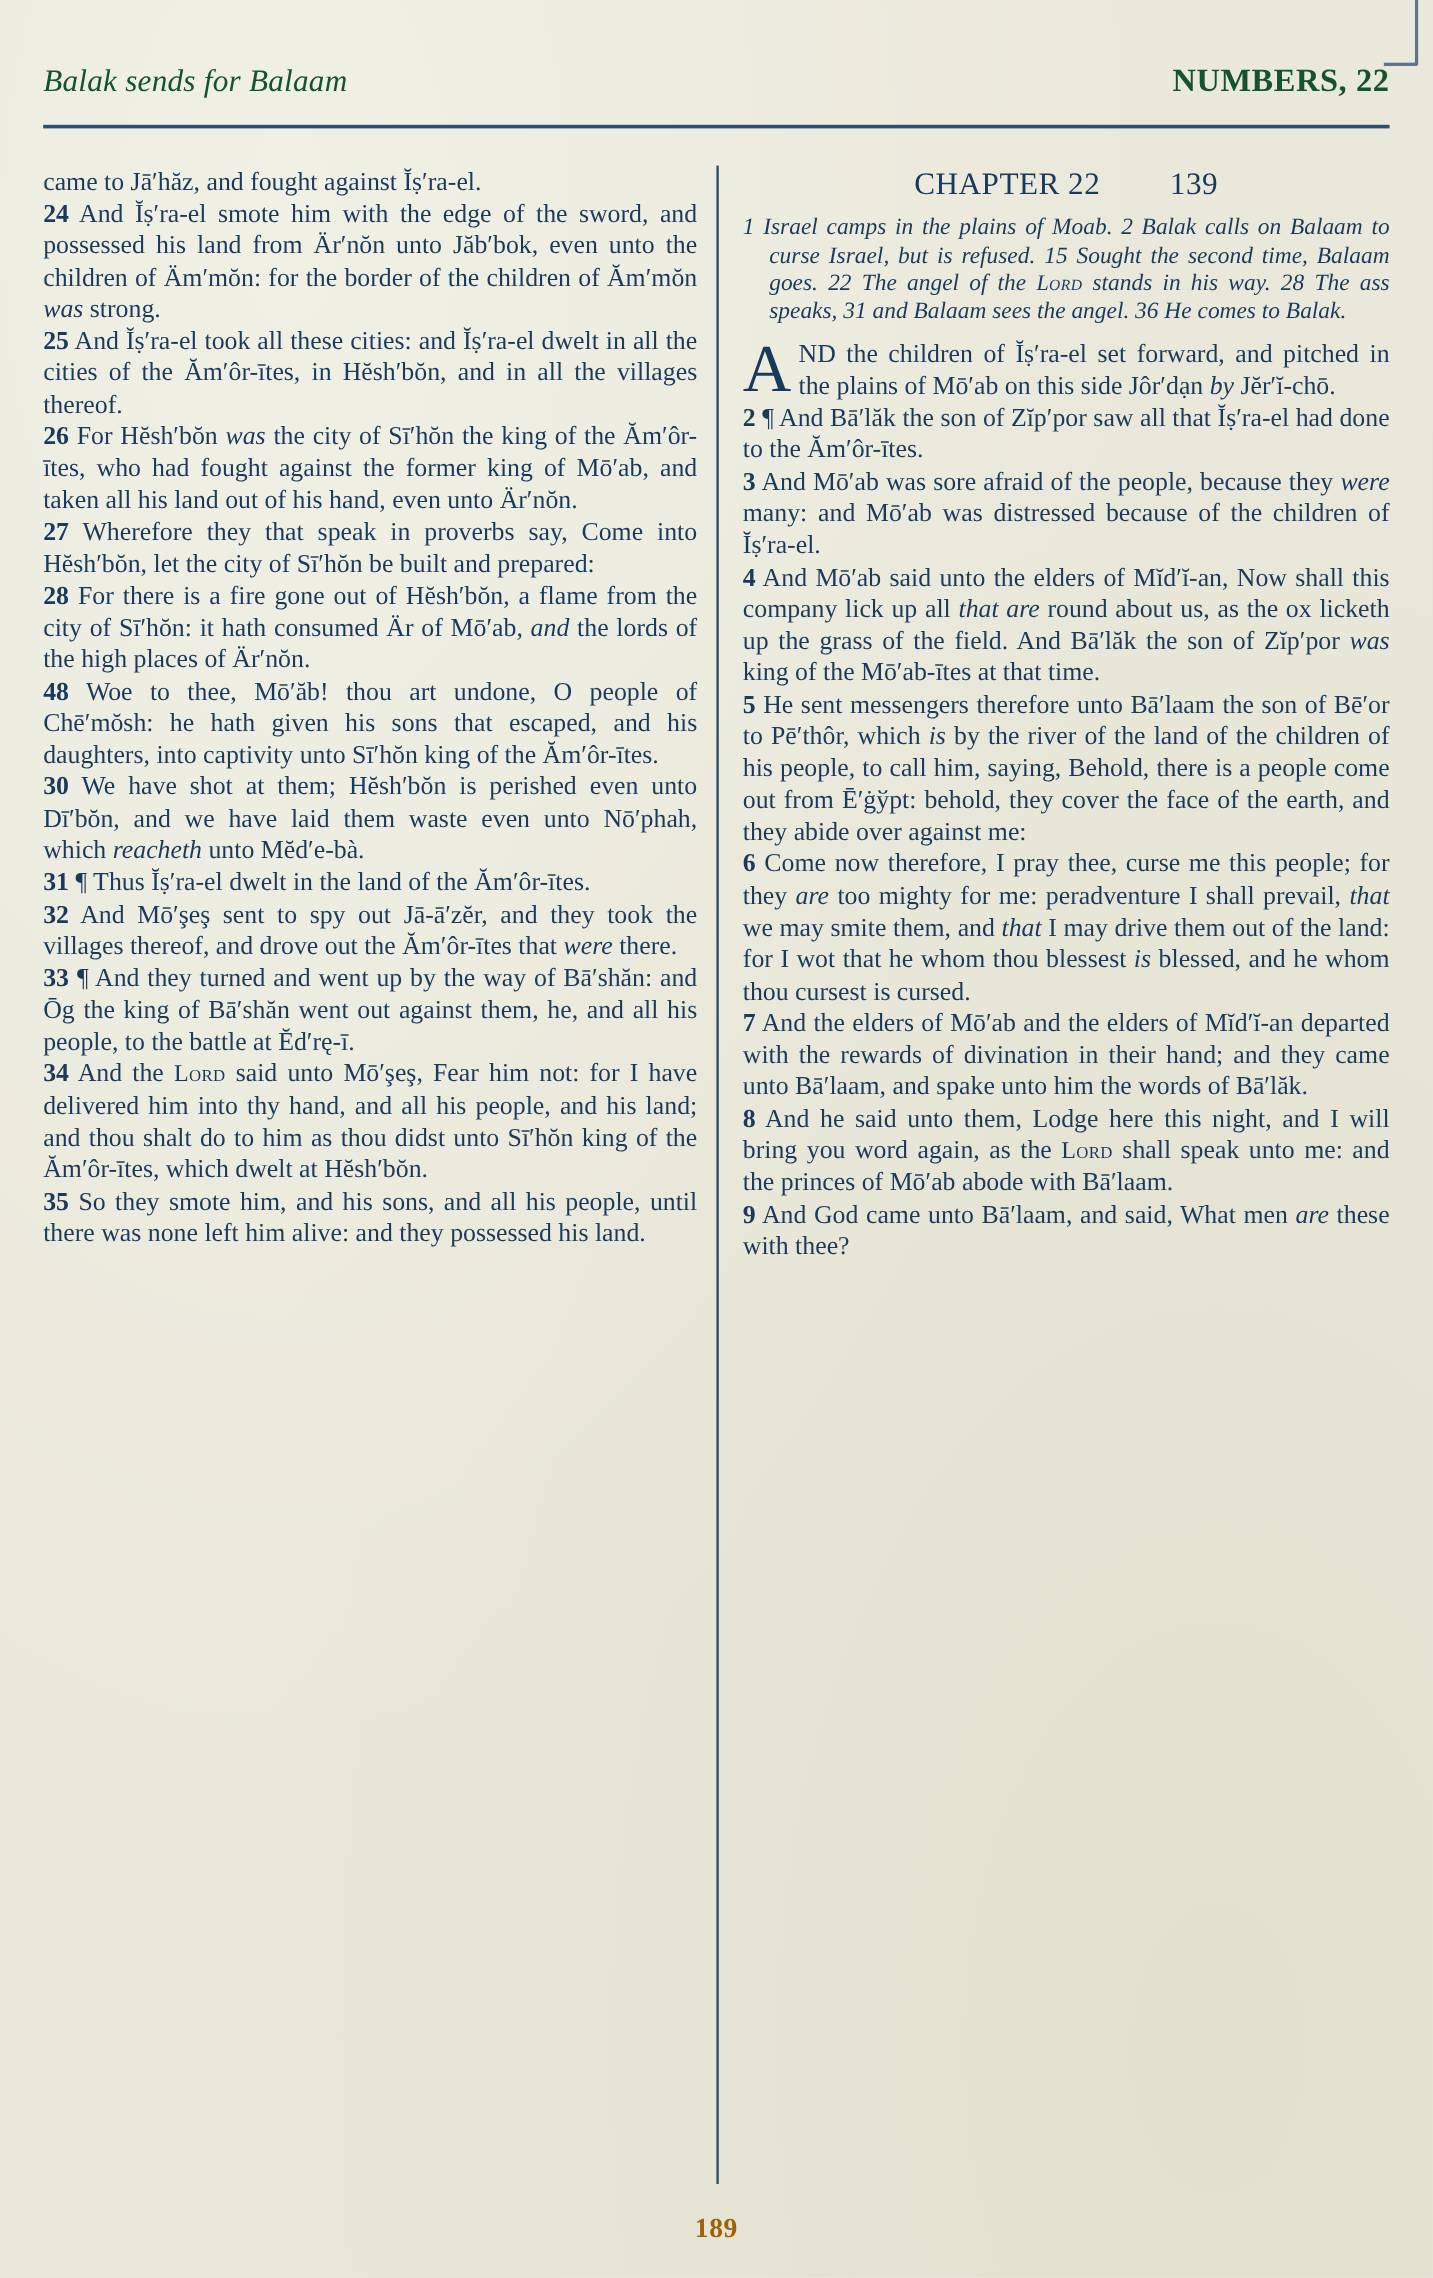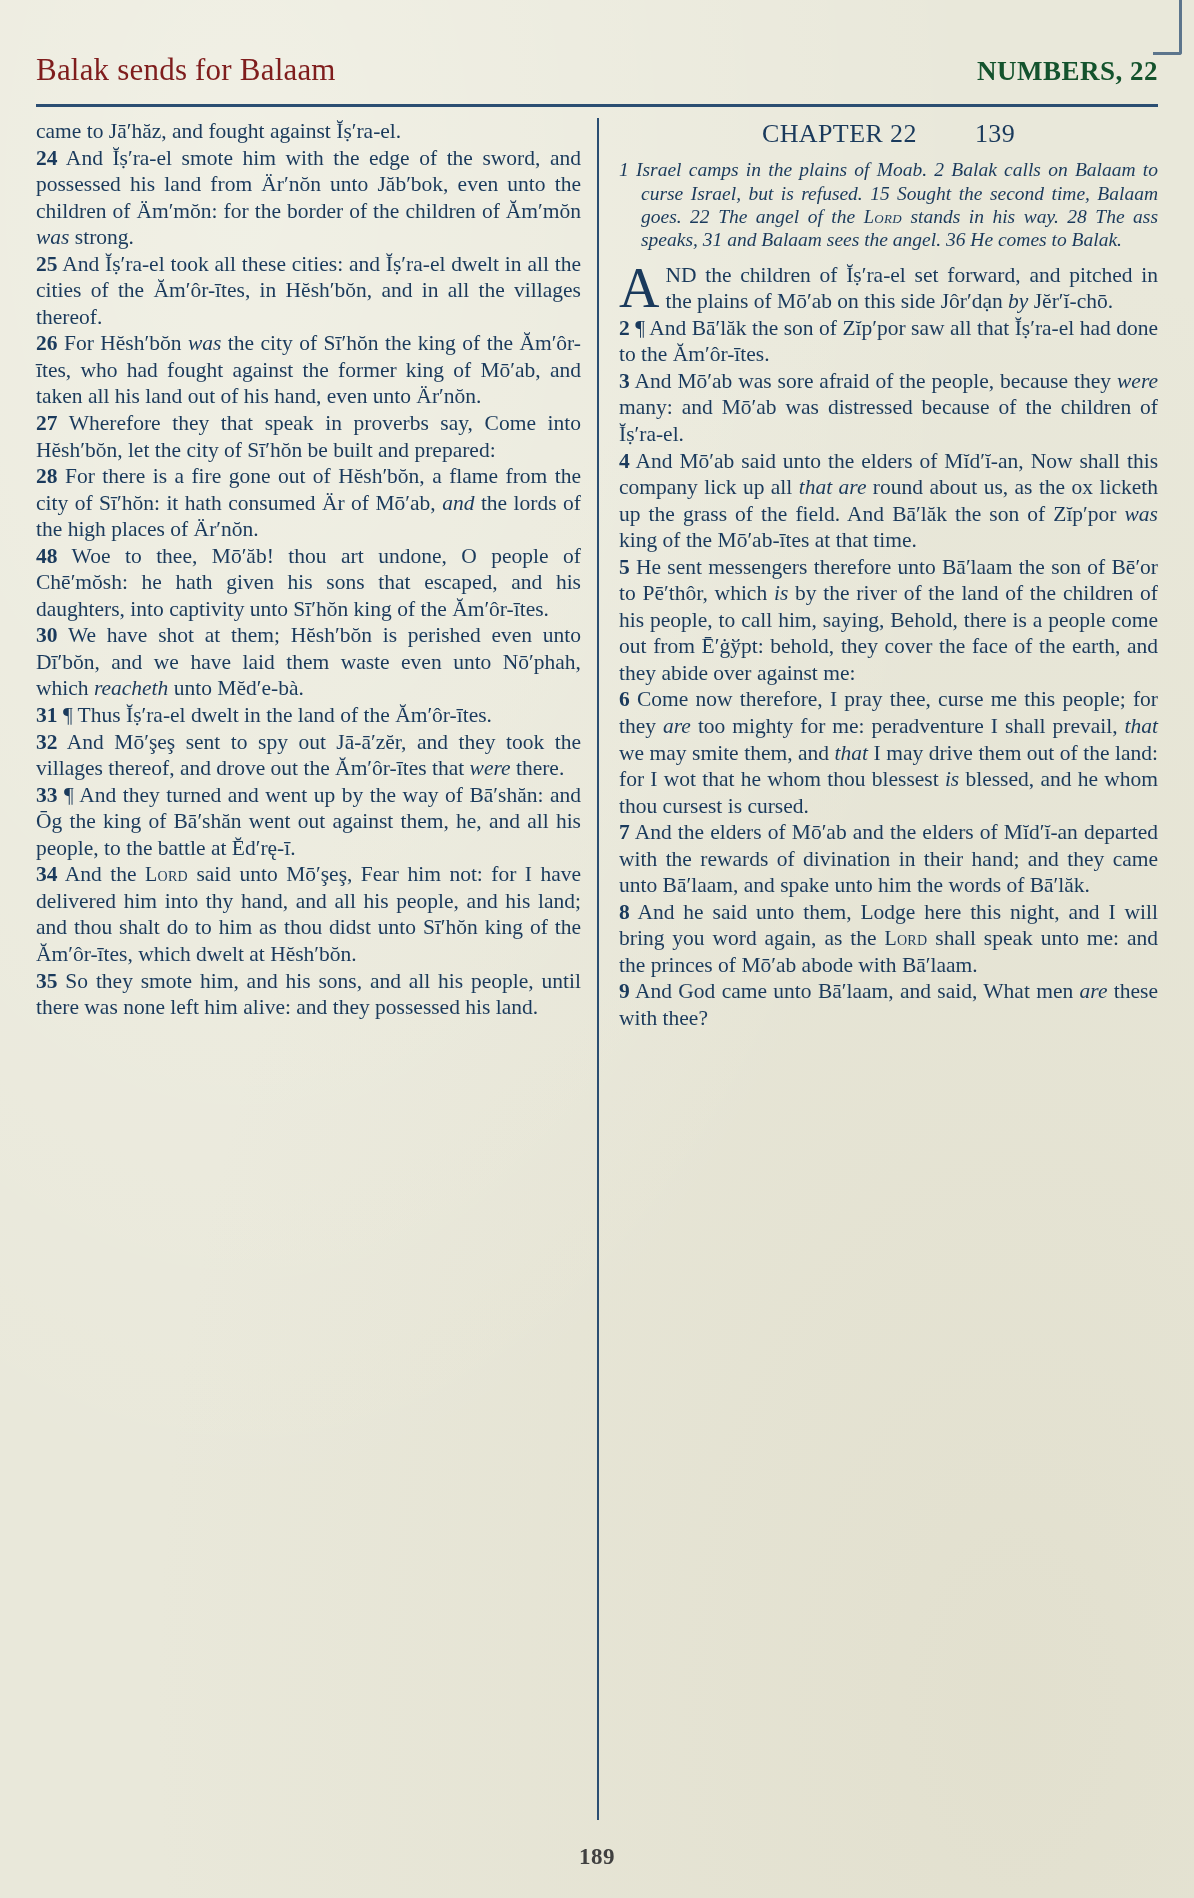--- a/index.html
+++ b/index.html
@@ -45,23 +45,24 @@
     position: absolute;
     top: 52px;
     left: 36px;
     right: 36px;
     height: 44px;
     display: flex;
     align-items: baseline;
     justify-content: space-between;
   }
   .running-title {
-    font-size: 31px;
+    font-style: italic;
+    font-size: 26px;
     letter-spacing: 0.2px;
-    color: #7f1d1d;
+    color: #14532d;
   }
   .running-ref {
     font-size: 27px;
     font-weight: bold;
     letter-spacing: 0.5px;
     color: #14532d;
   }
   .rule {
     position: absolute;
     left: 36px;
@@ -80,20 +81,21 @@
   }
   .col {
     width: 50%;
     box-sizing: border-box;
     font-size: 21.5px;
     line-height: 1.235;
     text-align: justify;
     text-justify: inter-word;
     -webkit-hyphens: manual;
     hyphens: manual;
+    margin-top: 20px;
   }
   .col.left {
     padding-right: 16px;
   }
   .col.right {
     padding-left: 20px;
     border-left: 2px solid #2b4e72;
   }
   .vnum {
     font-size: 21.5px;
@@ -156,21 +158,21 @@
   }
   .footer {
     position: absolute;
     bottom: 28px;
     left: 0;
     right: 0;
     text-align: center;
     font-size: 23px;
     font-weight: bold;
     letter-spacing: 0.5px;
-    color: #404040;
+    color: #a16207;
   }
 </style>
 </head>
 <body>
 
 <div class="page">
   <div class="paper-tint"></div>
   <div class="corner-mark"></div>
 
   <div class="header">

